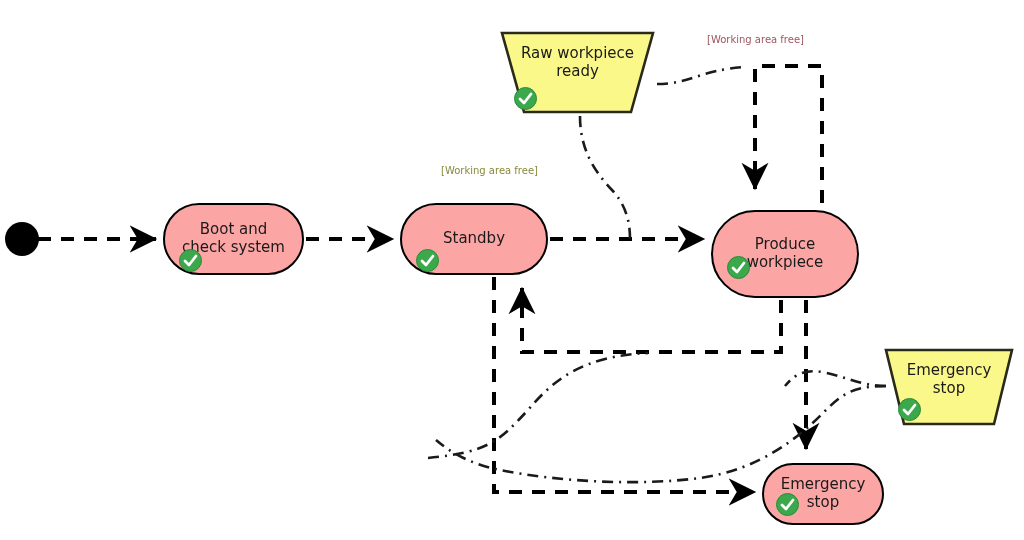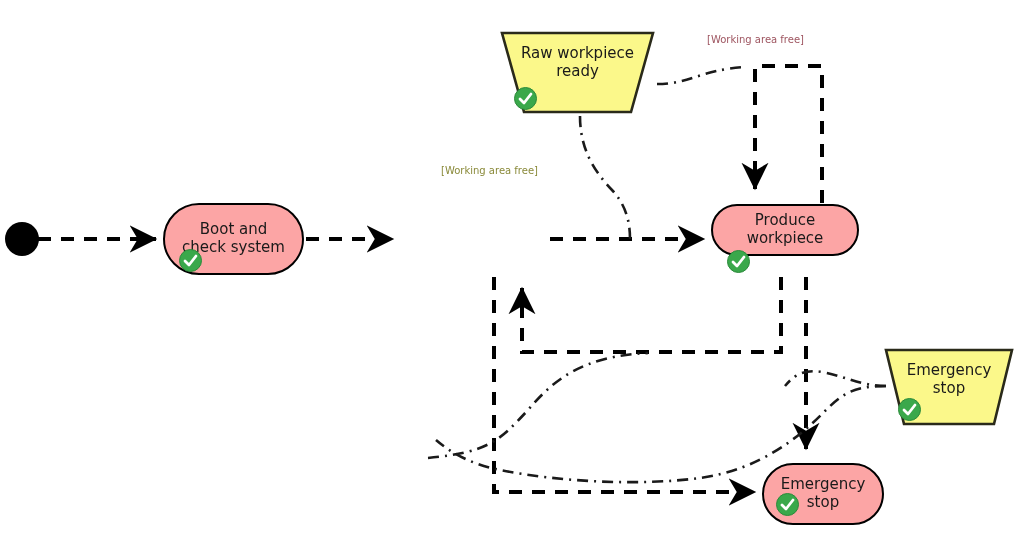--- a/index.html
+++ b/index.html
@@ -148,22 +148,30 @@
   <div class="node state-node" id="state-boot" style="left:163px; top:203px; width:141px; height:72px;">
     <span class="state-label">Boot and
 check system</span>
     <span class="badge" style="left:14px; top:44px;">
       <svg viewBox="0 0 21 21">
           <path d="M5 11 L9 15 L16 6" stroke="#ffffff" stroke-width="2.8" fill="none" stroke-linecap="round" stroke-linejoin="round"></path>
         </svg>
     </span>
   </div>
 
-
-  <div class="node state-node" id="state-produce" style="left:711px; top:204px; width:148px; height:52px;">
+  <div class="node state-node" id="state-standby" style="left:400px; top:203px; width:148px; height:72px;">
+    <span class="state-label">Standby</span>
+    <span class="badge" style="left:14px; top:44px;">
+      <svg viewBox="0 0 21 21">
+          <path d="M5 11 L9 15 L16 6" stroke="#ffffff" stroke-width="2.8" fill="none" stroke-linecap="round" stroke-linejoin="round"></path>
+        </svg>
+    </span>
+  </div>
+
+  <div class="node state-node" id="state-produce" style="left:711px; top:210px; width:148px; height:88px;">
     <span class="state-label">Produce
 workpiece</span>
     <span class="badge" style="left:14px; top:44px;">
       <svg viewBox="0 0 21 21">
           <path d="M5 11 L9 15 L16 6" stroke="#ffffff" stroke-width="2.8" fill="none" stroke-linecap="round" stroke-linejoin="round"></path>
         </svg>
     </span>
   </div>
 
   <div class="node state-node" id="state-emergency" style="left:762px; top:463px; width:122px; height:62px;">

